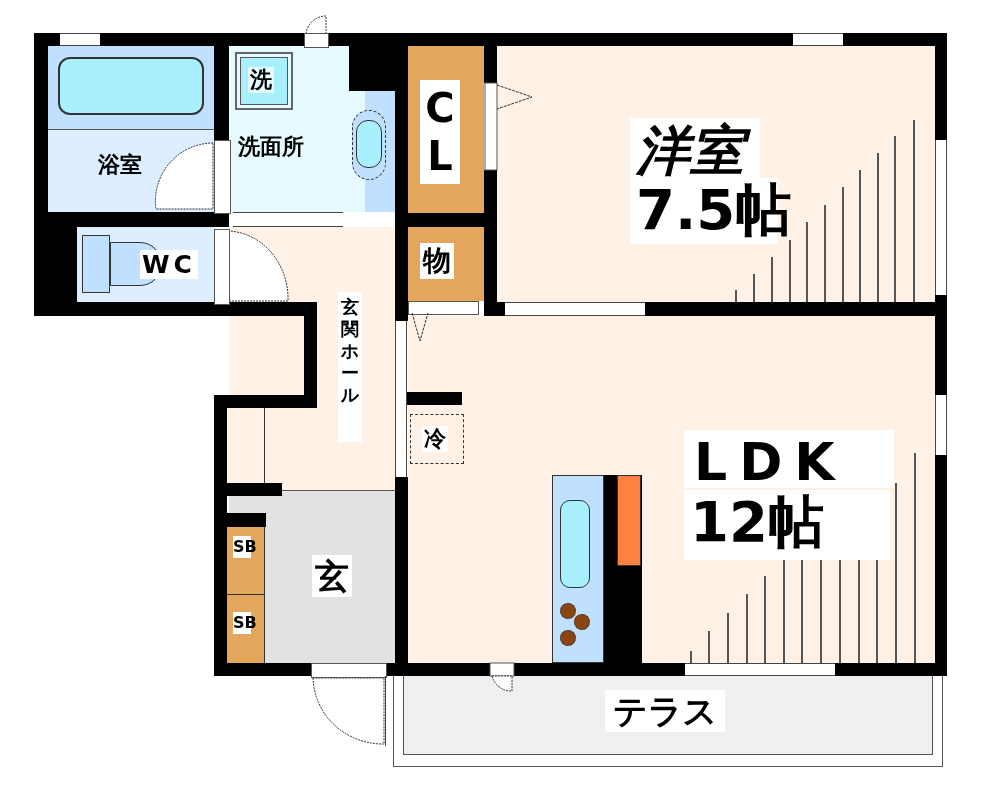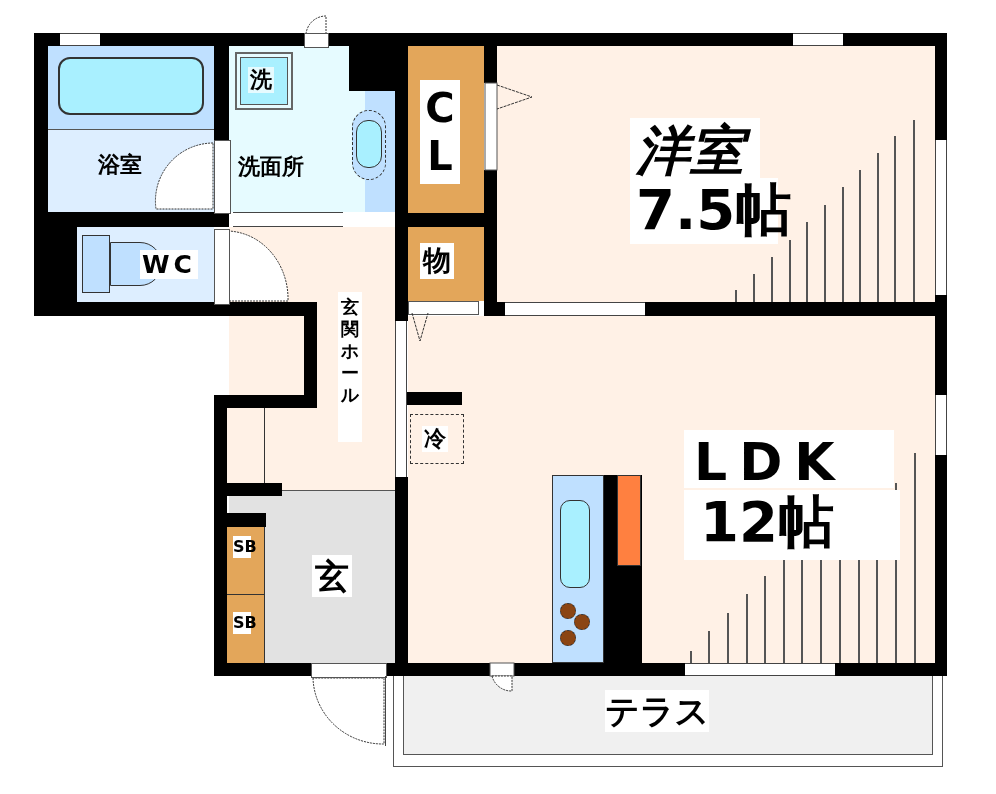--- a/index.html
+++ b/index.html
@@ -175,26 +175,26 @@
 </svg>
 
 <svg style="left:408px;top:313px;" width="30" height="32">
   <path d="M4 0 L12 28 L20 0" fill="none" stroke="#333" stroke-dasharray="3,1"></path>
 </svg>
 
 <div class="abs" style="left:410px;top:414px;width:54px;height:50px;border:1px dashed #333;"></div>
 
 <div class="label" style="left:95px;top:152px;font-size:22px;padding:2px 3px;background:#ddeeff;">浴室</div>
 <div class="label" style="left:248px;top:67px;font-size:22px;padding:2px 2px;background:#e6fbff;">洗</div>
-<div class="label" style="left:236px;top:154px;font-size:22px;padding:2px 2px;background:#e6fbff;">洗面所</div>
+<div class="label" style="left:236px;top:134px;font-size:22px;padding:2px 2px;background:#e6fbff;">洗面所</div>
 <div class="label" style="left:140px;top:250px;font-size:25px;padding:2px 2px;letter-spacing:4px;">WC</div>
 <div class="label" style="left:420px;top:80px;width:40px;font-size:40px;padding:4px 0;white-space:normal;word-break:break-all;line-height:48px;">CL</div>
 <div class="label" style="left:420px;top:243px;font-size:28px;padding:4px 3px;">物</div>
 <div class="label" style="left:630px;top:118px;font-size:54px;padding:6px 4px 0 6px;text-align:left;width:120px;font-style:italic;">洋室</div>
 <div class="label" style="left:630px;top:178px;font-size:56px;padding:4px 8px 6px 6px;text-align:left;width:134px;">7.5帖</div>
 <div class="label" style="left:338px;top:292px;width:24px;font-size:18px;padding:4px 0;white-space:normal;line-height:22px;height:142px;">玄関ホール</div>
 <div class="label" style="left:422px;top:426px;font-size:22px;padding:2px 2px;">冷</div>
 <div class="label" style="left:684px;top:430px;width:200px;font-size:52px;padding:6px 0 0 10px;text-align:left;letter-spacing:12px;">LDK</div>
-<div class="label" style="left:684px;top:490px;width:200px;font-size:56px;padding:4px 0 10px 16px;text-align:left;">12帖</div>
+<div class="label" style="left:684px;top:490px;width:200px;font-size:56px;padding:4px 0 10px 6px;text-align:left;">12帖</div>
 <div class="label" style="left:312px;top:555px;font-size:34px;padding:4px 3px;">玄</div>
 <div class="label" style="left:233px;top:536px;width:18px;font-size:16px;padding:2px 0;white-space:normal;line-height:18px;">SB</div>
 <div class="label" style="left:233px;top:612px;width:18px;font-size:16px;padding:2px 0;white-space:normal;line-height:18px;">SB</div>
-<div class="label" style="left:605px;top:690px;font-size:34px;padding:4px 0;">テラス</div>
+<div class="label" style="left:605px;top:690px;font-size:34px;padding:4px 8px;">テラス</div>
 
 </body></html>

